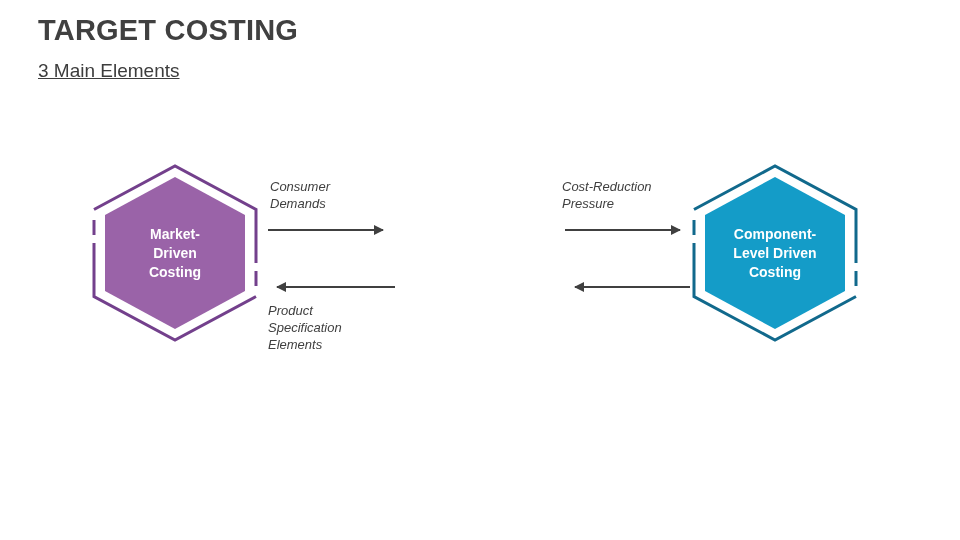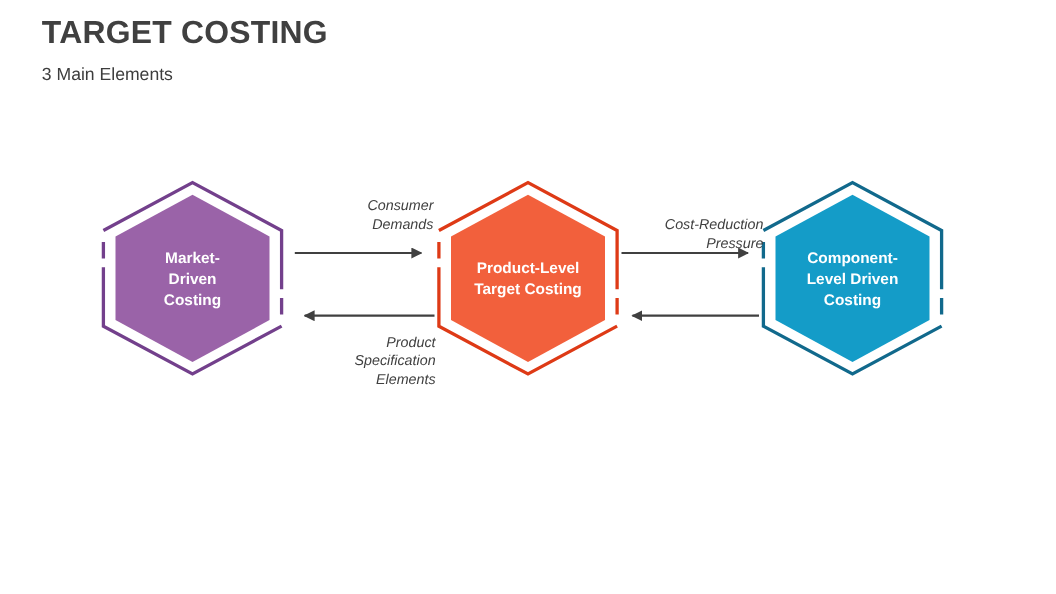--- a/index.html
+++ b/index.html
@@ -16,23 +16,24 @@
     position: absolute;
     left: 38px; top: 14px;
     font-size: 29px;
     font-weight: bold;
     letter-spacing: 0.2px;
     color: #404040;
   }
   .page-subtitle {
     position: absolute;
     left: 38px; top: 60px;
-    font-size: 16px;
+    font-size: 19px;
     font-weight: normal;
     color: #3d3d3d;
+    text-decoration: underline;
   }
 
   .arrows-layer {
     position: absolute;
     left: 0; top: 0;
     width: 960px; height: 540px;
   }
   .arrows-layer line { stroke-width: 2; }
 
   .hex {
@@ -54,21 +55,21 @@
     text-align: center;
     color: #ffffff;
     font-size: 14px;
     font-weight: bold;
     line-height: 1.34;
     white-space: pre-line;
   }
 
   .flow-label {
     position: absolute;
-    text-align: right;
+    text-align: left;
     font-size: 13px;
     font-style: italic;
     color: #404040;
     line-height: 1.32;
     white-space: pre-line;
   }
 </style>
 </head>
 <body>
 
@@ -97,53 +98,40 @@
         <path d="M 81,18 L 81,33" stroke="#73408c"></path>
         <path d="M 81,43.5 L 0,87 L -81,43.5 L -81,-10" stroke="#73408c"></path>
         <path d="M -81,-18 L -81,-33" stroke="#73408c"></path>
       </g>
     </svg>
     <div class="hex-label">Market-
 Driven
 Costing</div>
   </div>
 
-  <div class="hex" style="left:385px; top:158px;">
-    <svg width="190" height="190" viewBox="-95 -95 190 190">
-      <polygon points="0,-76 70,-38 70,38 0,76 -70,38 -70,-38" fill="#f2603c"></polygon>
-      <g class="outline">
-        <path d="M -81,-43.5 L 0,-87 L 81,-43.5 L 81,10" stroke="#de3a16"></path>
-        <path d="M 81,18 L 81,33" stroke="#de3a16"></path>
-        <path d="M 81,43.5 L 0,87 L -81,43.5 L -81,-10" stroke="#de3a16"></path>
-        <path d="M -81,-18 L -81,-33" stroke="#de3a16"></path>
-      </g>
-    </svg>
-    <div class="hex-label">Product-Level
-Target Costing</div>
-  </div>
 
   <div class="hex" style="left:680px; top:158px;">
     <svg width="190" height="190" viewBox="-95 -95 190 190">
       <polygon points="0,-76 70,-38 70,38 0,76 -70,38 -70,-38" fill="#149cc8"></polygon>
       <g class="outline">
         <path d="M -81,-43.5 L 0,-87 L 81,-43.5 L 81,10" stroke="#11698c"></path>
         <path d="M 81,18 L 81,33" stroke="#11698c"></path>
         <path d="M 81,43.5 L 0,87 L -81,43.5 L -81,-10" stroke="#11698c"></path>
         <path d="M -81,-18 L -81,-33" stroke="#11698c"></path>
       </g>
     </svg>
     <div class="hex-label">Component-
 Level Driven
 Costing</div>
   </div>
 
   <div class="flow-label" style="left:270px; top:178px; width:124px;">Consumer
 Demands</div>
 
-  <div class="flow-label" style="left:562px; top:178px; width:132px;margin-top:17px;">Cost-Reduction
+  <div class="flow-label" style="left:562px; top:178px; width:132px;">Cost-Reduction
 Pressure</div>
 
   <div class="flow-label" style="left:268px; top:302px; width:128px;">Product
 Specification
 Elements</div>
 
 
 </div>
 
 </body></html>

